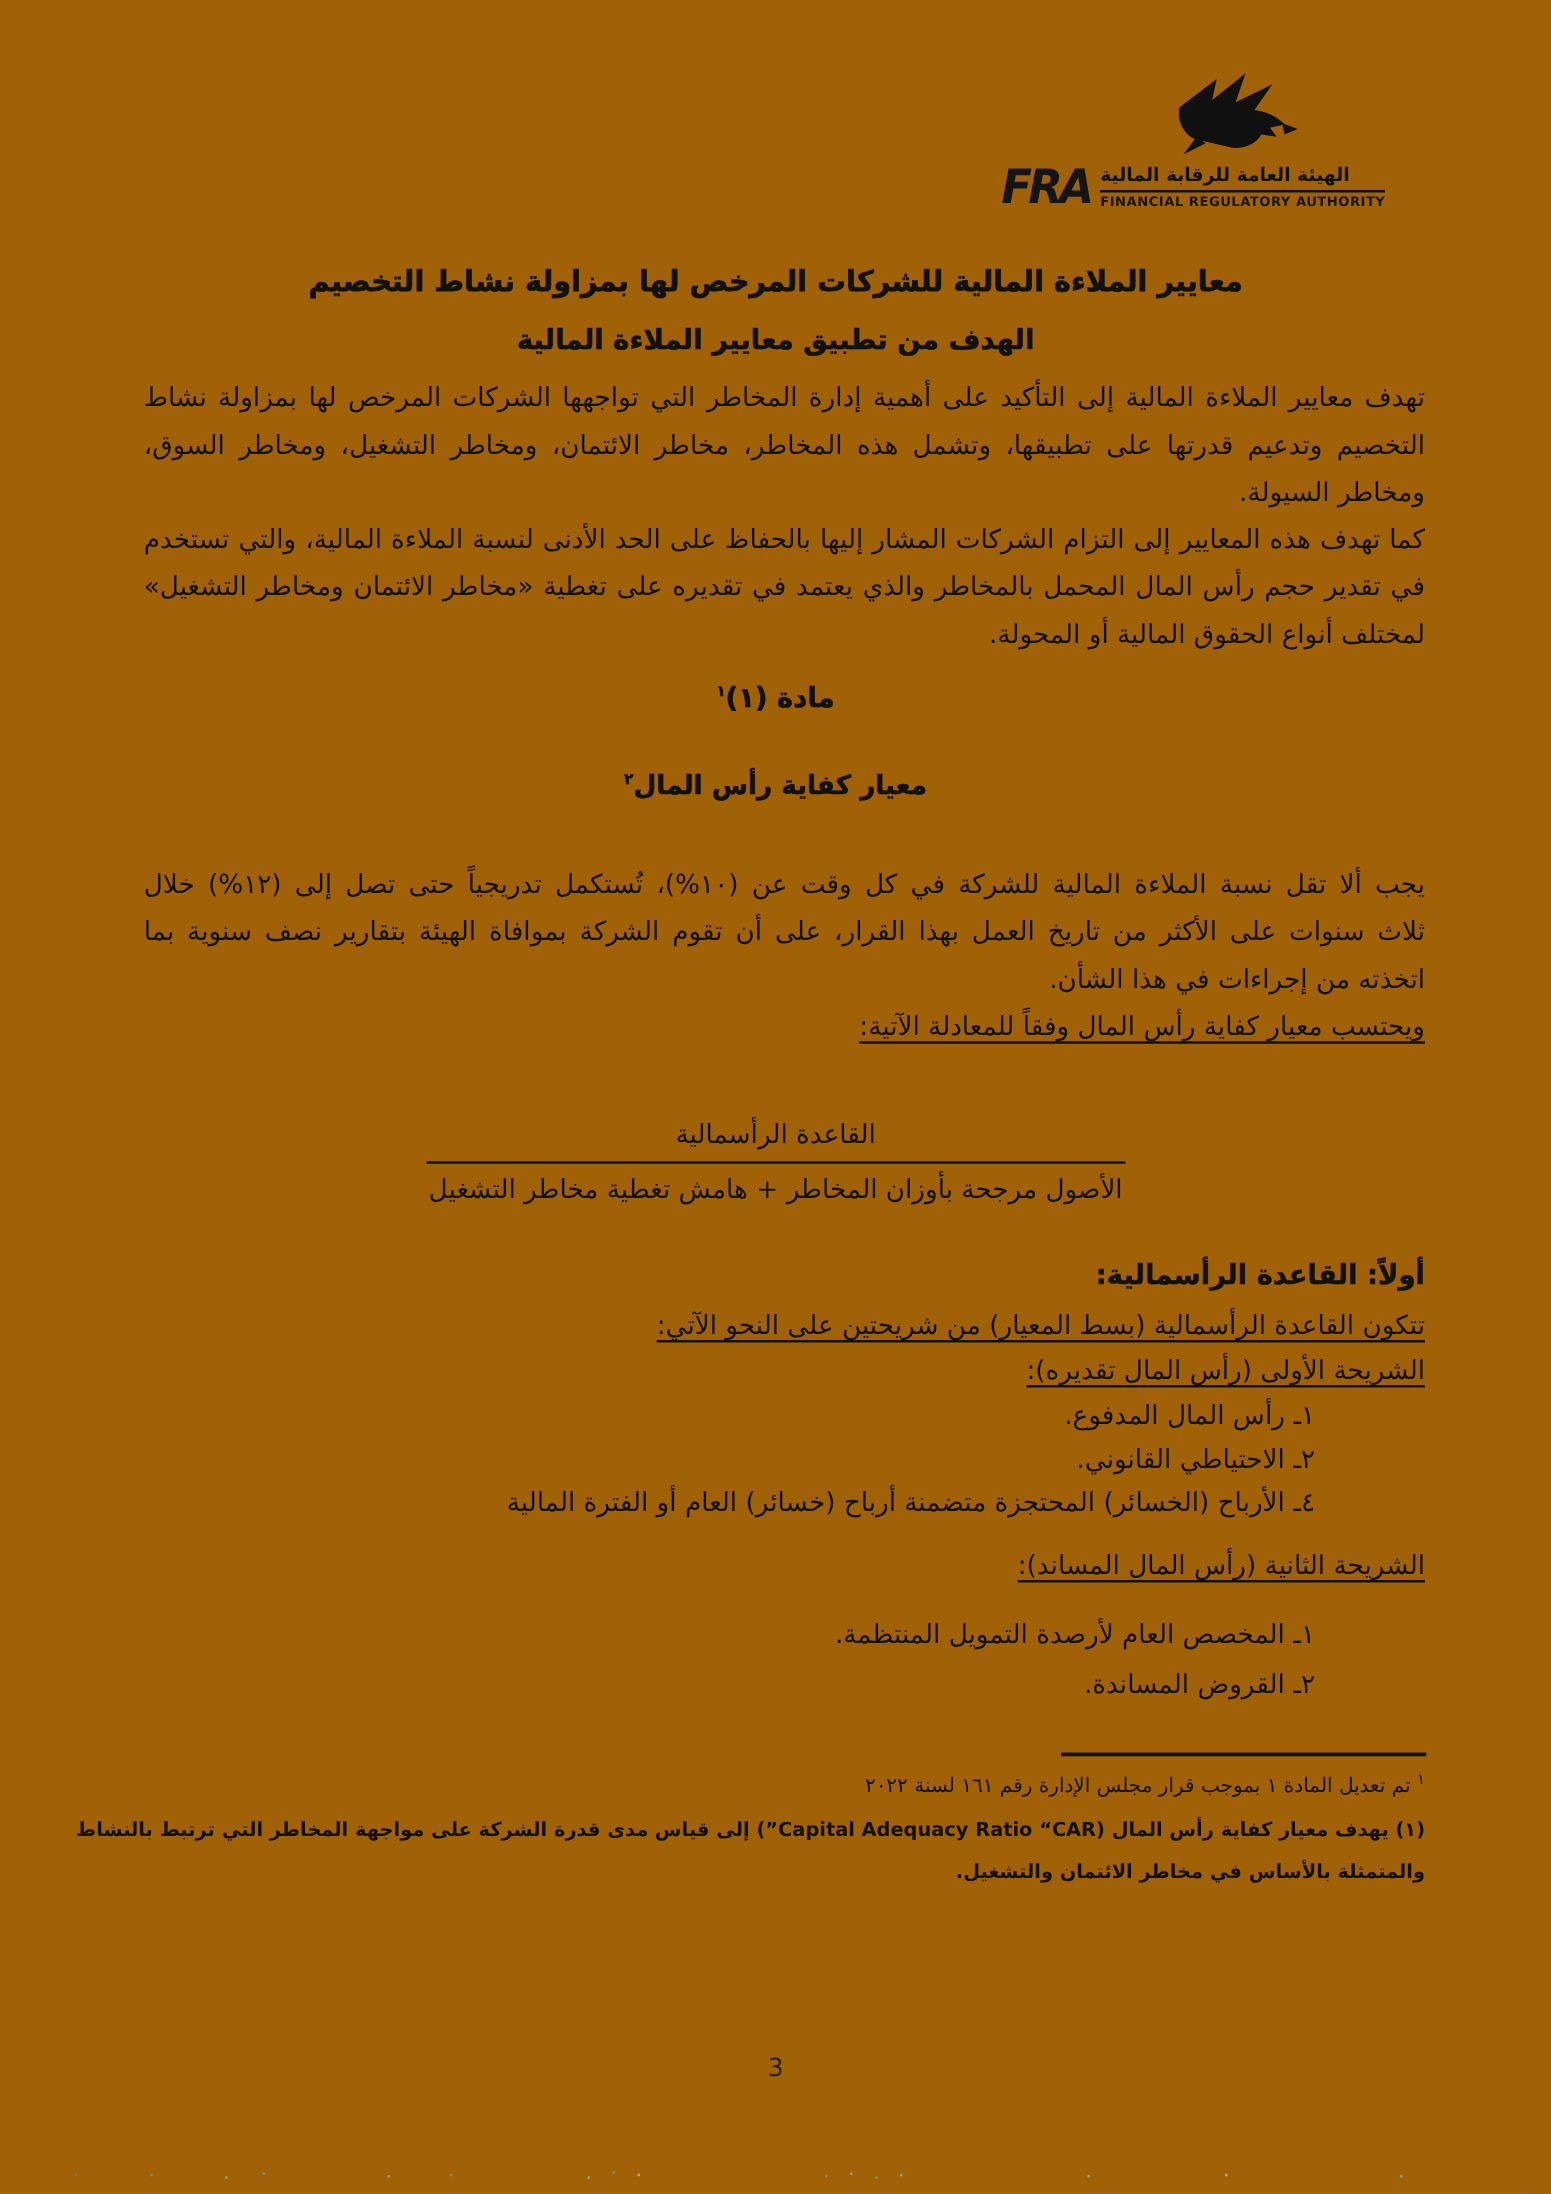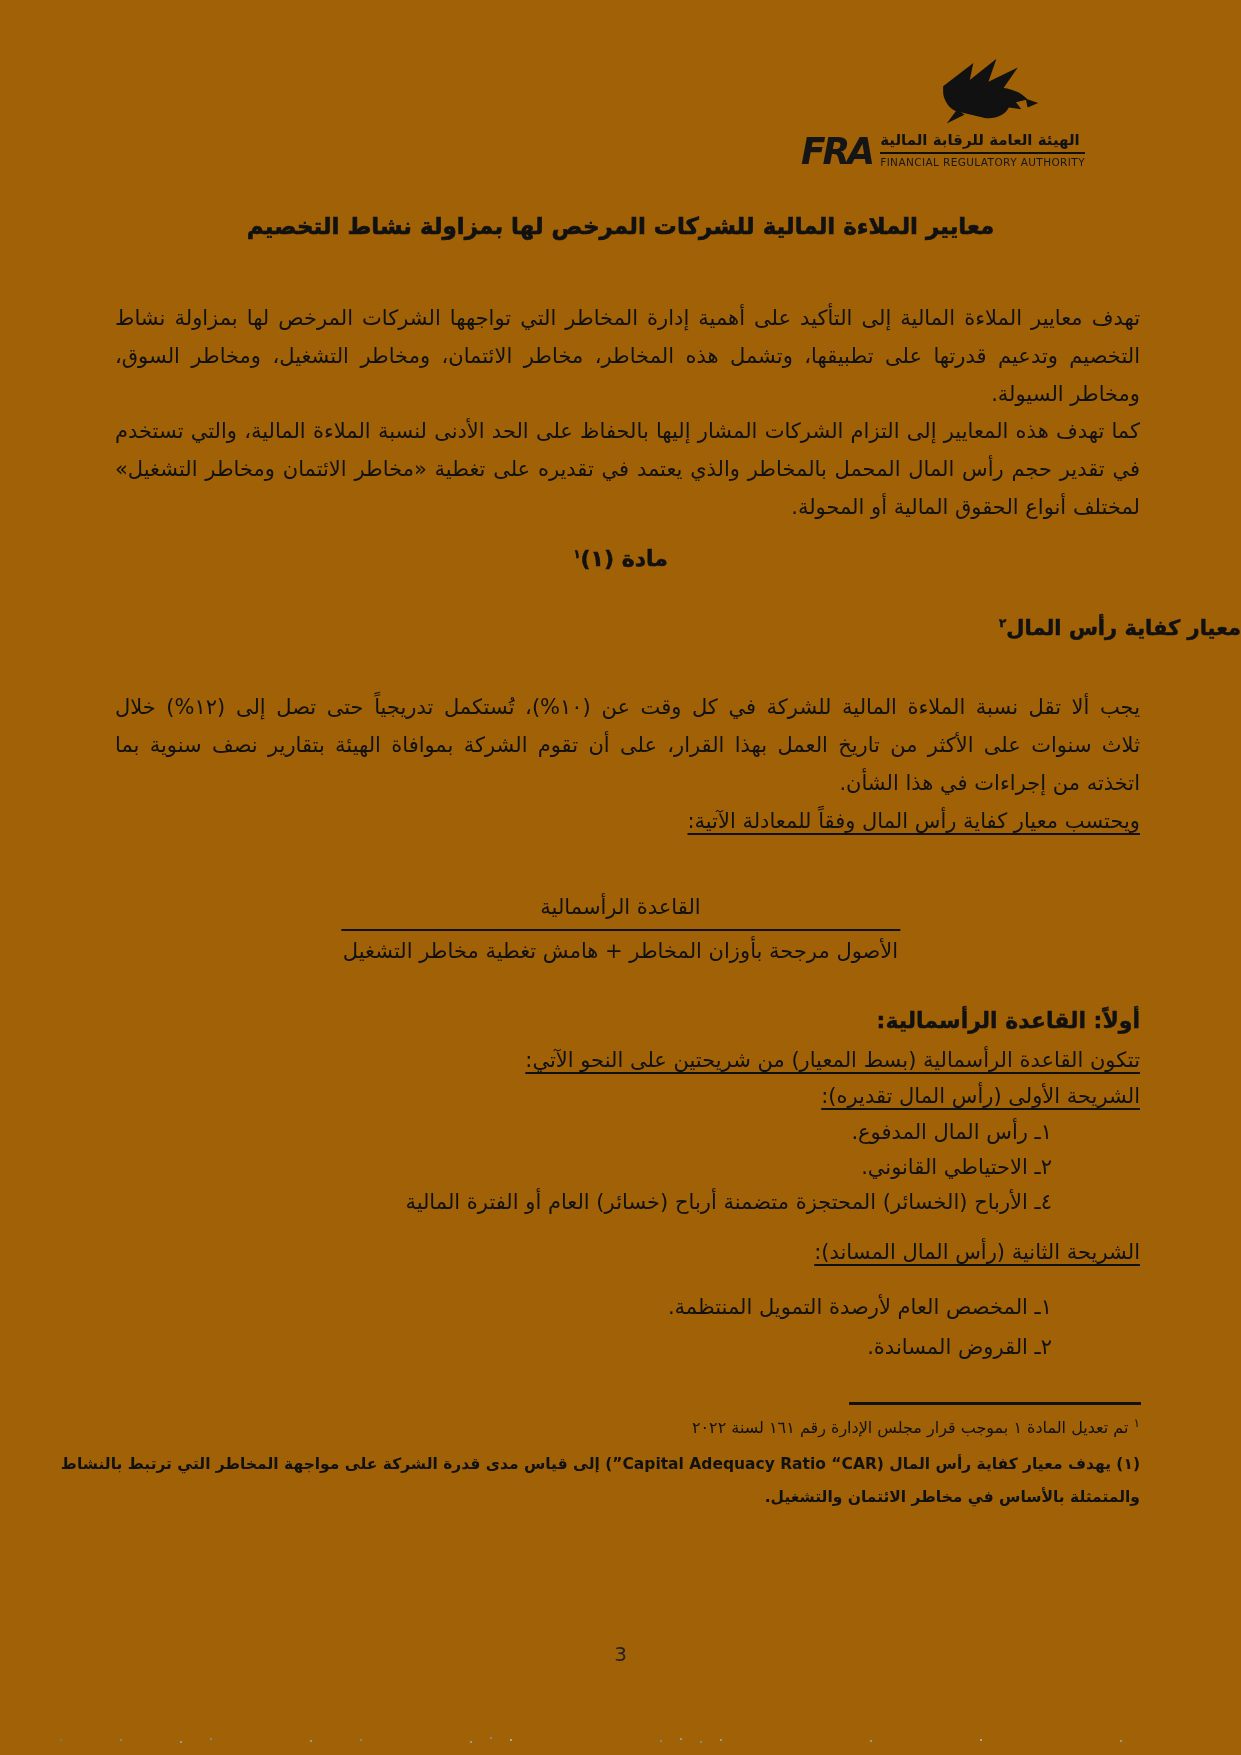--- a/index.html
+++ b/index.html
@@ -21,32 +21,32 @@
     font-weight:bold;font-style:italic;font-size:36px;line-height:34px;
     letter-spacing:-3px;color:#151515;transform:scaleY(1.05);
   }
   .logo-names{flex:1;}
   .logo-ar{
     direction:rtl;font-weight:bold;font-size:15px;line-height:20px;
     border-bottom:2.5px solid #111;padding-bottom:2px;text-align:left;
     white-space:nowrap;
   }
   .logo-en{
-    font-weight:normal;font-size:10.5px;letter-spacing:.4px;
+    font-weight:bold;font-size:10.5px;letter-spacing:.4px;
     padding-top:2px;white-space:nowrap;color:#161616;
   }
   
   .doc-title{position:absolute;top:213px;left:0;right:0;text-align:center;
     direction:rtl;font-size:23px;font-weight:bold;letter-spacing:0;
     -webkit-text-stroke:.6px #111;}
   .doc-subtitle{position:absolute;top:260px;left:0;right:0;text-align:center;
     direction:rtl;font-size:22px;font-weight:bold;-webkit-text-stroke:.5px #111;}
   .article-heading{position:absolute;top:546px;left:0;right:0;text-align:center;
     direction:rtl;font-size:22px;font-weight:bold;-webkit-text-stroke:.5px #111;}
-  .standard-heading{position:absolute;top:616px;left:0;right:0;text-align:right;
+  .standard-heading{position:absolute;top:616px;left:0;right:0;text-align:center;
     direction:rtl;font-size:21px;font-weight:bold;-webkit-text-stroke:.5px #111;}
   sup{font-size:12px;}
   
   .para{font-size:21px;line-height:38px;}
   .jline{text-align:justify;text-align-last:justify;white-space:normal;}
   .lastline{text-align:right;}
   .uline{text-decoration:underline;text-decoration-thickness:2px;text-underline-offset:5px;}
   
   .formula{position:absolute;top:895px;left:50%;transform:translateX(-50%);
     direction:rtl;font-size:21px;width:max-content;text-align:center;}
@@ -89,20 +89,21 @@
     <div class="logo-row">
       <div class="fra-mark">FRA</div>
       <div class="logo-names">
         <div class="logo-ar">الهيئة العامة للرقابة المالية</div>
         <div class="logo-en">FINANCIAL REGULATORY AUTHORITY</div>
       </div>
     </div>
   </header>
 
   <h1 class="doc-title" style="margin:0">معايير الملاءة المالية للشركات المرخص لها بمزاولة نشاط التخصيم</h1>
+  <h2 class="doc-subtitle" style="margin:0">الهدف من تطبيق معايير الملاءة المالية</h2>
 
   <div class="block para" style="top:299px">
     <div class="jline">تهدف معايير الملاءة المالية إلى التأكيد على أهمية إدارة المخاطر التي تواجهها الشركات المرخص لها بمزاولة نشاط</div>
     <div class="jline">التخصيم وتدعيم قدرتها على تطبيقها، وتشمل هذه المخاطر، مخاطر الائتمان، ومخاطر التشغيل، ومخاطر السوق،</div>
     <div class="lastline">ومخاطر السيولة.</div>
   </div>
 
   <div class="block para" style="top:412px">
     <div class="jline">كما تهدف هذه المعايير إلى التزام الشركات المشار إليها بالحفاظ على الحد الأدنى لنسبة الملاءة المالية، والتي تستخدم</div>
     <div class="jline">في تقدير حجم رأس المال المحمل بالمخاطر والذي يعتمد في تقديره على تغطية «مخاطر الائتمان ومخاطر التشغيل»</div>

